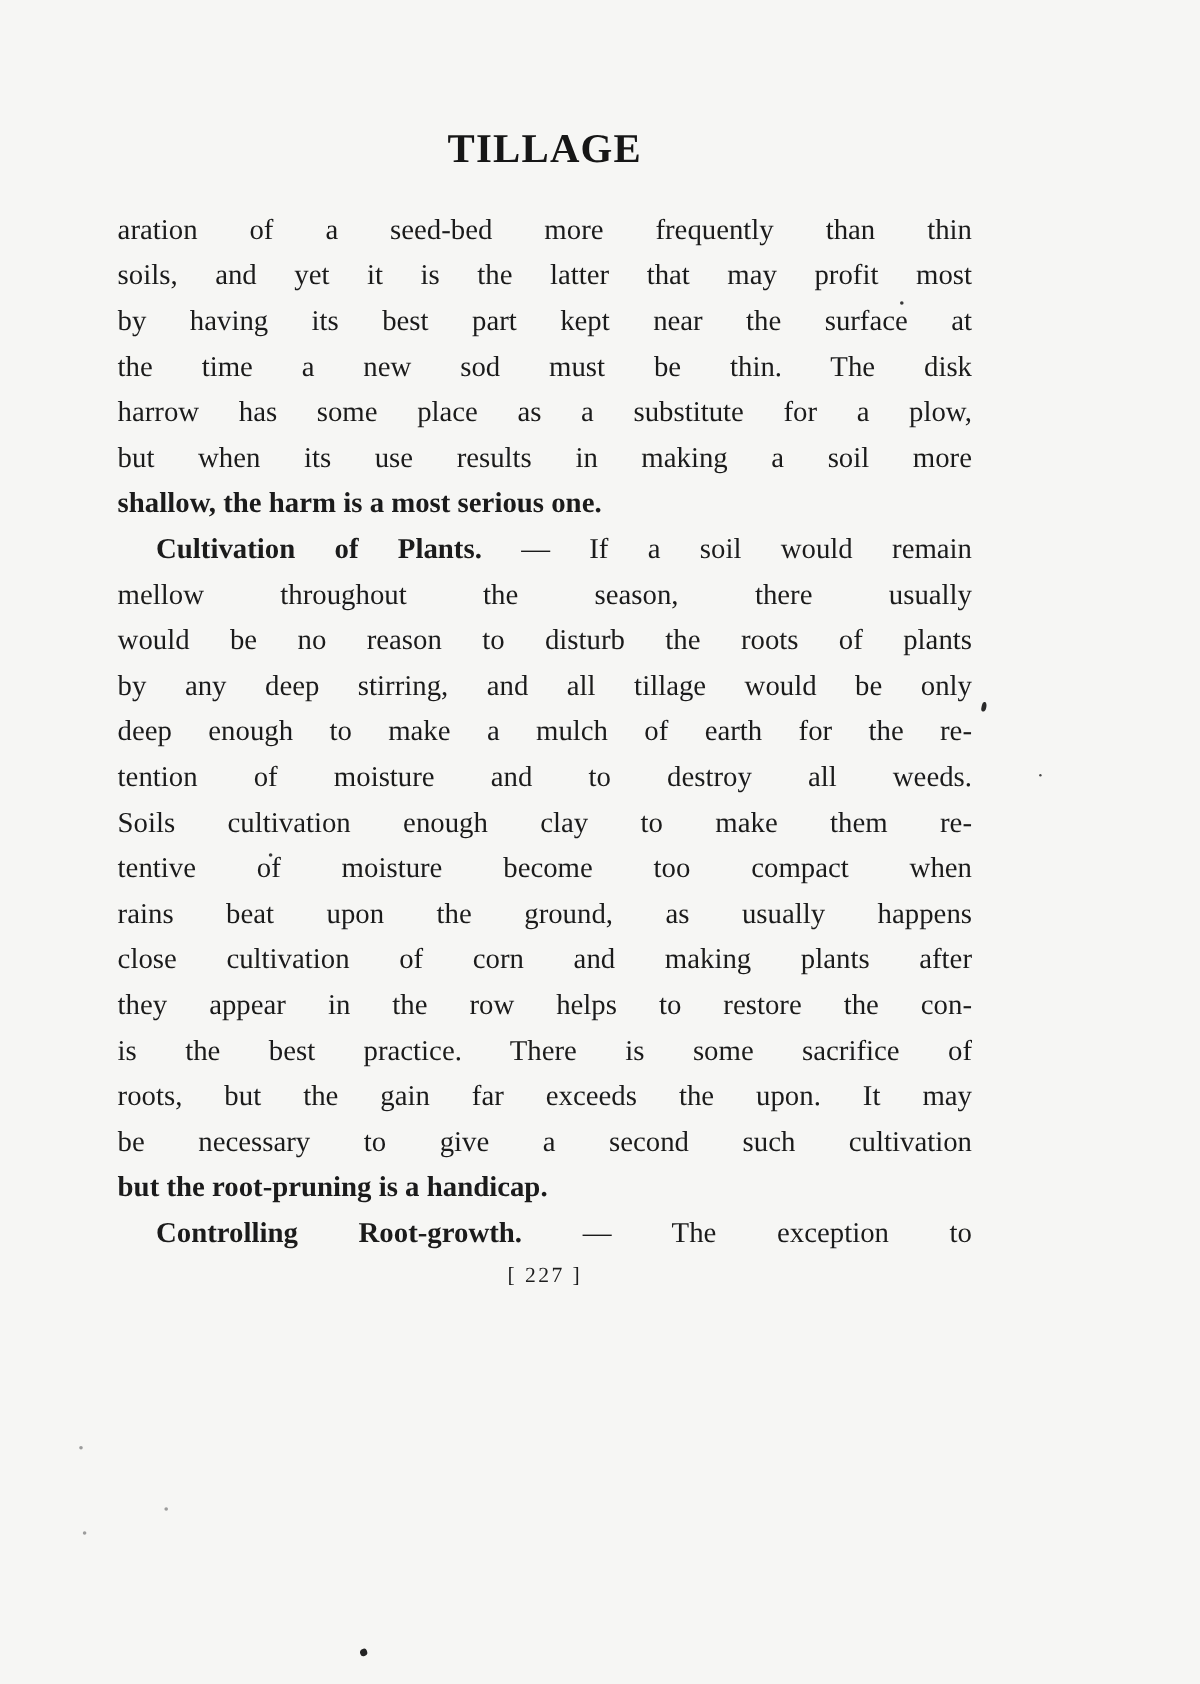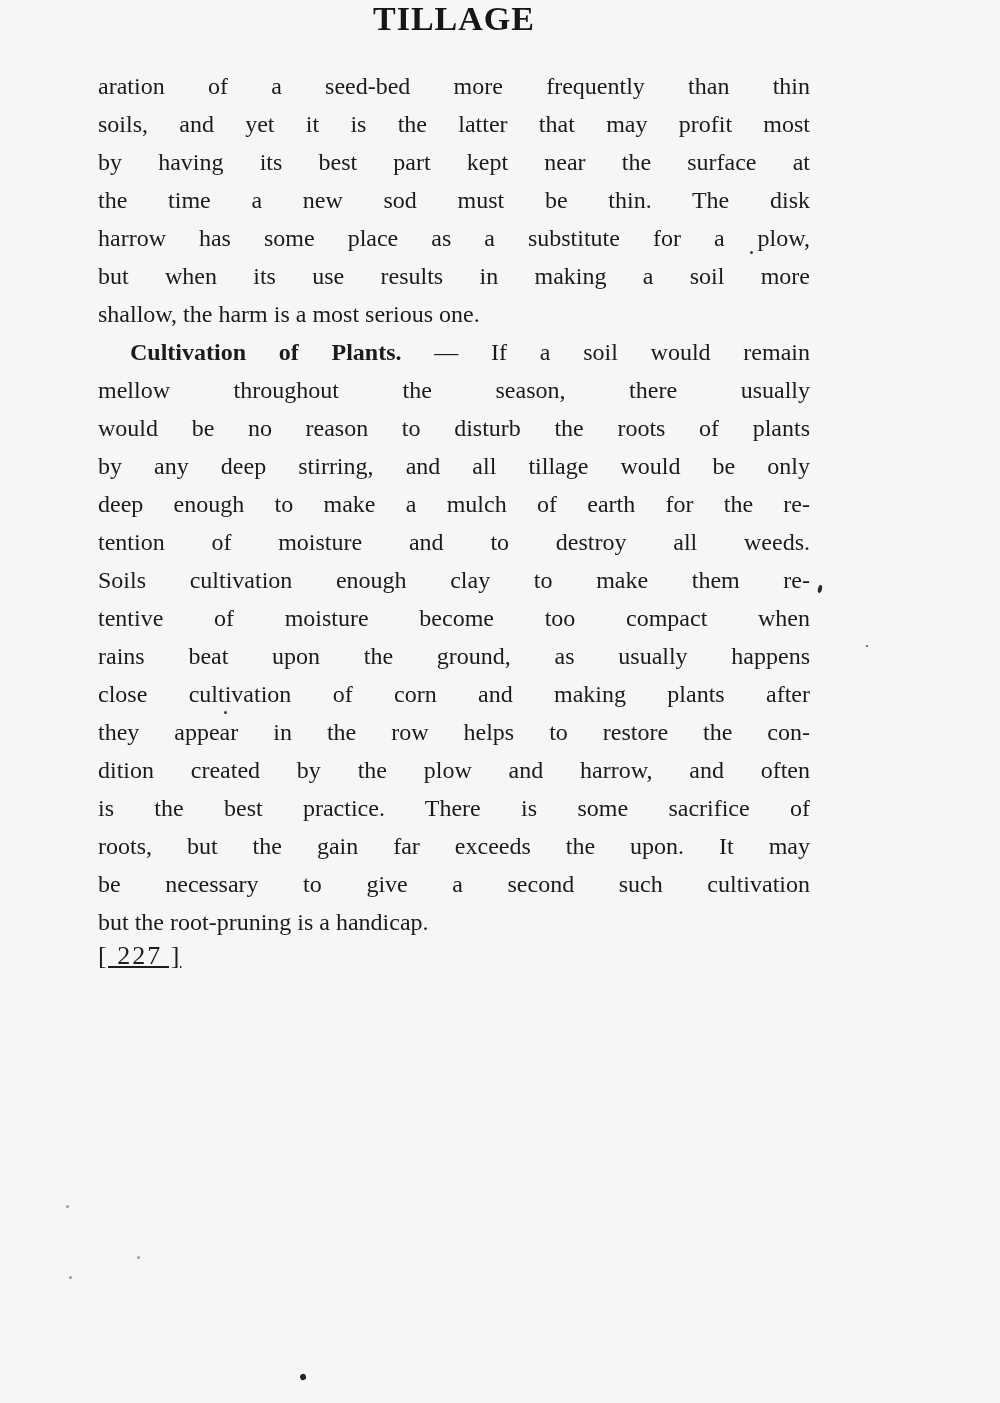--- a/index.html
+++ b/index.html
@@ -5,41 +5,41 @@
   html,body { margin:0; padding:0; }
   body {
     width:1000px; height:1403px;
     background:#f6f6f4;
     font-family:"Liberation Serif","DejaVu Serif",serif;
     color:#1b1b1b;
     -webkit-font-smoothing:antialiased;
   }
   .page { position:relative; width:1000px; height:1403px; overflow:hidden; }
   .title {
-    width:712px; margin:0 0 0 98px; 
+    width:712px; margin:0 0 0 98px; padding-top:106px;
     font-size:34px; font-weight:bold; text-align:center;
     letter-spacing:1px; line-height:38px; color:#161616;
   }
   .body-text {
     width:712px; margin-left:98px; margin-top:29px;
     font-size:24px; line-height:38px;
   }
   .para { margin:0; padding:0; }
   .line {
     height:38px; overflow:hidden;
     text-align:justify;
     text-align-last:justify;
   }
-  .line.last { text-align-last:left; }
+  .line.last { text-align-last:left;font-weight:bold; }
   .line.indent { text-indent:32px; }
   .lead { font-weight:bold;margin-top:34px; }
   .folio {
     width:712px; margin-left:98px; margin-top:-4px;
-    font-size:26px; line-height:38px; 
-    letter-spacing:2px; color:#1d1d1d;text-decoration:underline;
+    font-size:18px; line-height:38px; text-align:center;
+    letter-spacing:2px; color:#1d1d1d;
   }
   .speck { position:absolute; border-radius:50%; }
   .sp1 { left:750px; top:251px;  width:3px; height:3px; background:#3a3a3a; }
   .sp2 { left:818px; top:585px;  width:4px; height:8px; background:#2a2a2a; border-radius:40% 60% 50% 50%; transform:rotate(14deg); }
   .sp3 { left:866px; top:645px;  width:2px; height:2px; background:#4a4a4a; }
   .sp4 { left:224px; top:711px;  width:3px; height:3px; background:#3a3a3a; }
   .sp5 { left:66px;  top:1205px; width:3px; height:3px; background:#9c9c9c; }
   .sp6 { left:137px; top:1256px; width:3px; height:3px; background:#9c9c9c; }
   .sp7 { left:69px;  top:1276px; width:3px; height:3px; background:#9c9c9c; }
   .sp8 { left:300px; top:1374px; width:6px; height:6px; background:#242424; border-radius:60% 40% 50% 50%; transform:rotate(-20deg); }
@@ -68,27 +68,29 @@
       <div class="line">mellow throughout the season, there usually</div>
       <div class="line">would be no reason to disturb the roots of plants</div>
       <div class="line">by any deep stirring, and all tillage would be only</div>
       <div class="line">deep enough to make a mulch of earth for the re-</div>
       <div class="line">tention of moisture and to destroy all weeds.</div>
       <div class="line">Soils cultivation enough clay to make them re-</div>
       <div class="line">tentive of moisture become too compact when</div>
       <div class="line">rains beat upon the ground, as usually happens</div>
       <div class="line">close cultivation of corn and making plants after</div>
       <div class="line">they appear in the row helps to restore the con-</div>
-      <div class="line">dition created by the plow and harrow, and often</div>
       <div class="line">is the best practice.  There is some sacrifice of</div>
       <div class="line">roots, but the gain far exceeds the upon.  It may</div>
       <div class="line">be necessary to give a second such cultivation</div>
       <div class="line last">but the root-pruning is a handicap.</div>
     </div>
 
+    <div class="para">
+      <div class="line indent"><span class="lead">Controlling Root-growth.</span><span> — The exception to</span></div>
+    </div>
 
   </div>
 
   <div class="folio">[ 227 ]</div>
 
   <div class="speck sp1"></div>
   <div class="speck sp2"></div>
   <div class="speck sp3"></div>
   <div class="speck sp4"></div>
   <div class="speck sp5"></div>

